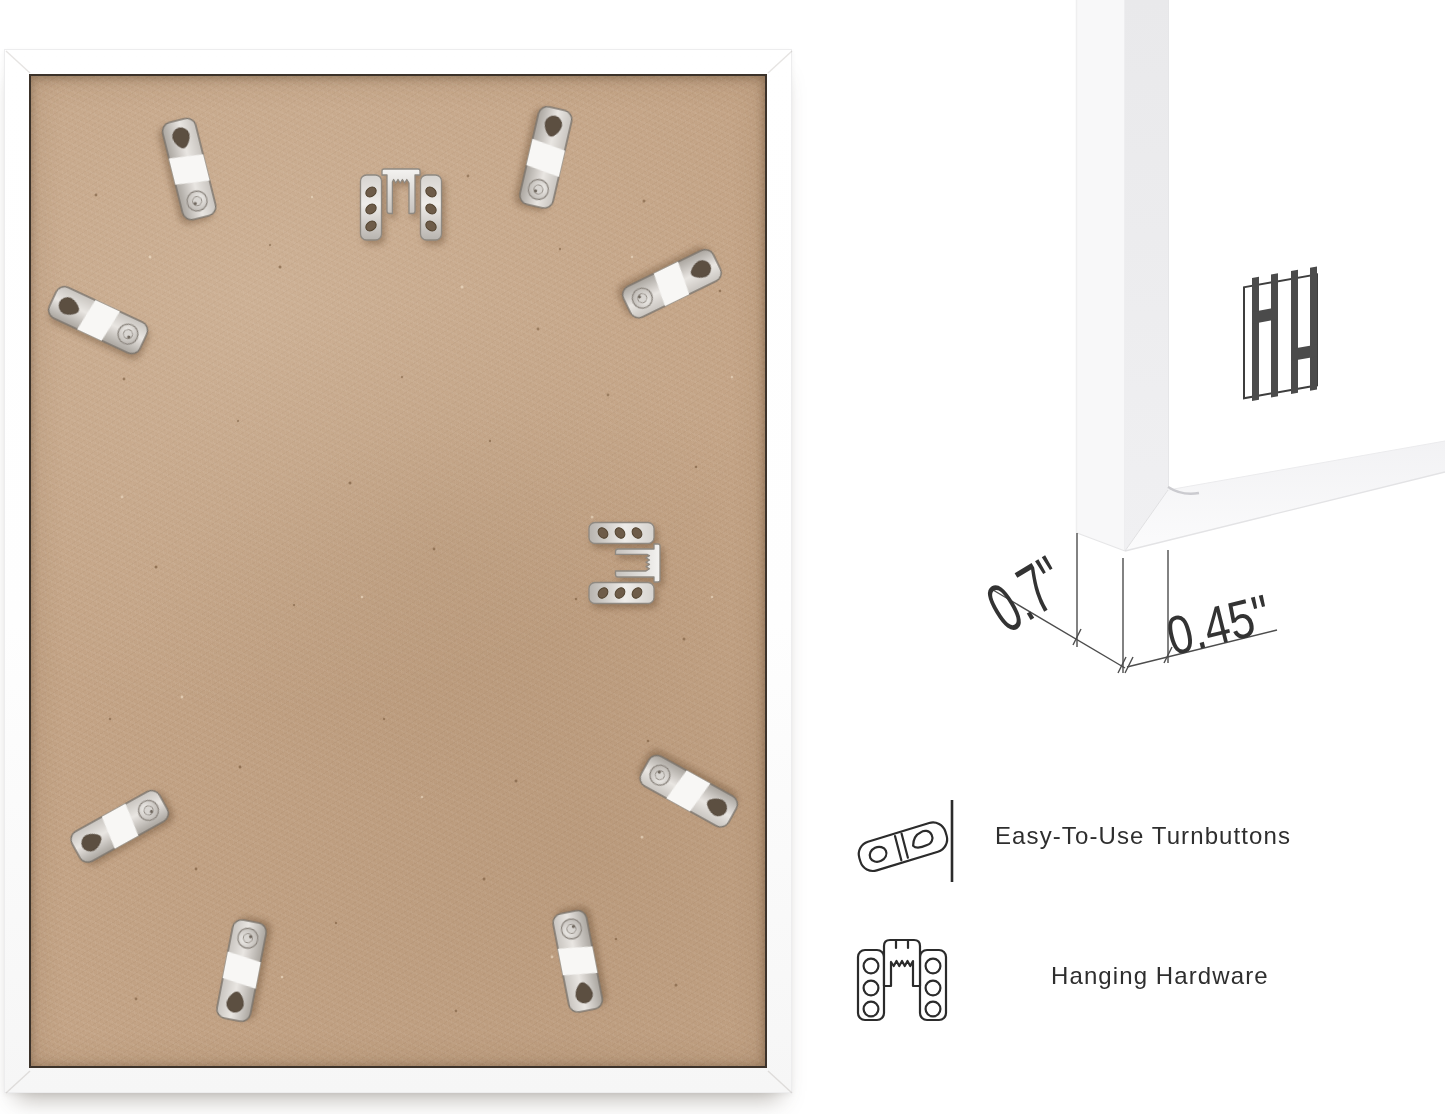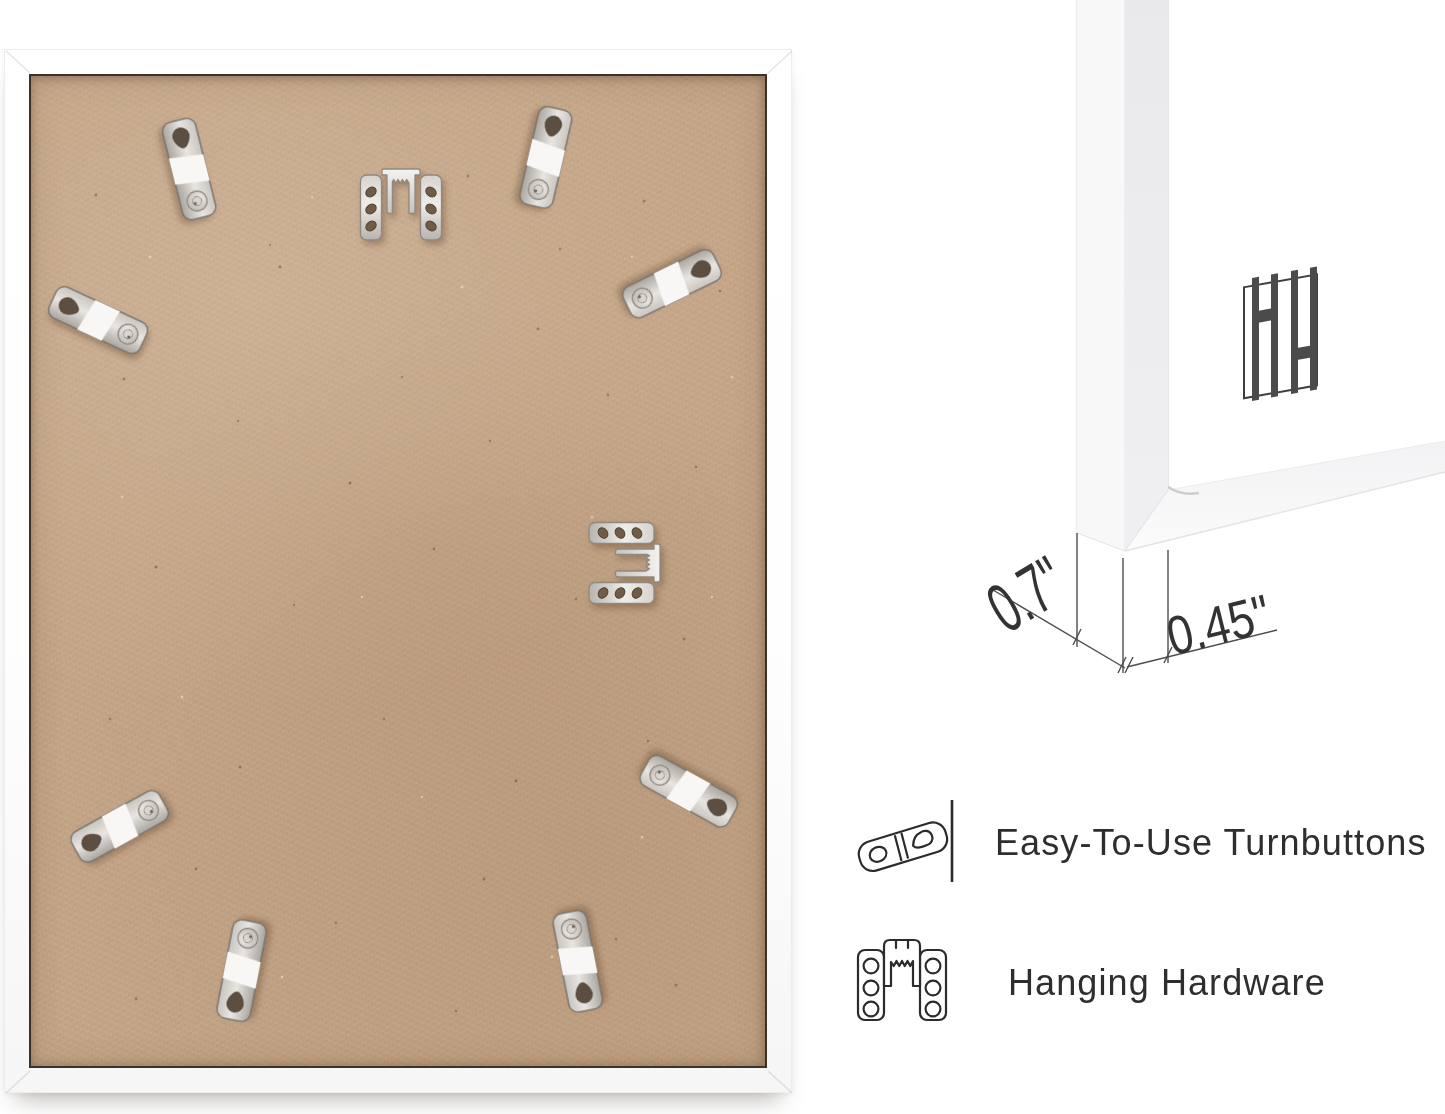--- a/index.html
+++ b/index.html
@@ -56,21 +56,21 @@
   .hanger{position:absolute;overflow:visible;filter:drop-shadow(3px 4px 3px rgba(70,45,20,.32));}
 
   
   .corner-view{position:absolute;left:1073px;top:0;}
   .brand-logo{position:absolute;left:1240px;top:258px;}
   .dim-annot{position:absolute;left:925px;top:465px;}
   .dim-text{font-family:"Liberation Sans",sans-serif;fill:#333333;}
 
   
   .f-icon{position:absolute;}
-  .f-label{position:absolute;font-size:36px;letter-spacing:1.1px;color:#2e2e2e;white-space:nowrap;}
+  .f-label{position:absolute;font-size:24px;letter-spacing:1.1px;color:#2e2e2e;white-space:nowrap;}
   .line-art{stroke:#2b2b2b;fill:none;stroke-width:2.2;stroke-linejoin:round;stroke-linecap:round;}
 </style>
 </head>
 <body>
 
 <svg width="0" height="0" style="position:absolute" aria-hidden="true">
   <defs>
     <linearGradient id="gTab" x1="0" y1="0" x2="0" y2="1">
       <stop offset="0" stop-color="#c8c4bf"></stop>
         <stop offset="0.45" stop-color="#e9e6e2"></stop>
@@ -240,15 +240,15 @@
         <circle cx="19" cy="75" r="7.4"></circle>
       <circle cx="81" cy="32" r="7.4"></circle>
         <circle cx="81" cy="54" r="7.4"></circle>
         <circle cx="81" cy="75" r="7.4"></circle>
       <path d="M32,52 V12 Q32,6 38,6 H62 Q68,6 68,12 V52 H61 V27
                L58.25,32 55.5,27 52.75,32 50,27 47.25,32 44.5,27 41.75,32 39,28 V52 Z" fill="#ffffff"></path>
       <line x1="44" y1="6" x2="44" y2="14"></line>
       <line x1="56" y1="6" x2="56" y2="14"></line>
     </g>
   </svg>
-  <div class="f-label" style="left:1008px;top:962px">Hanging Hardware</div>
+  <div class="f-label" style="left:1051px;top:962px">Hanging Hardware</div>
 
 </div>
 
 </body></html>

